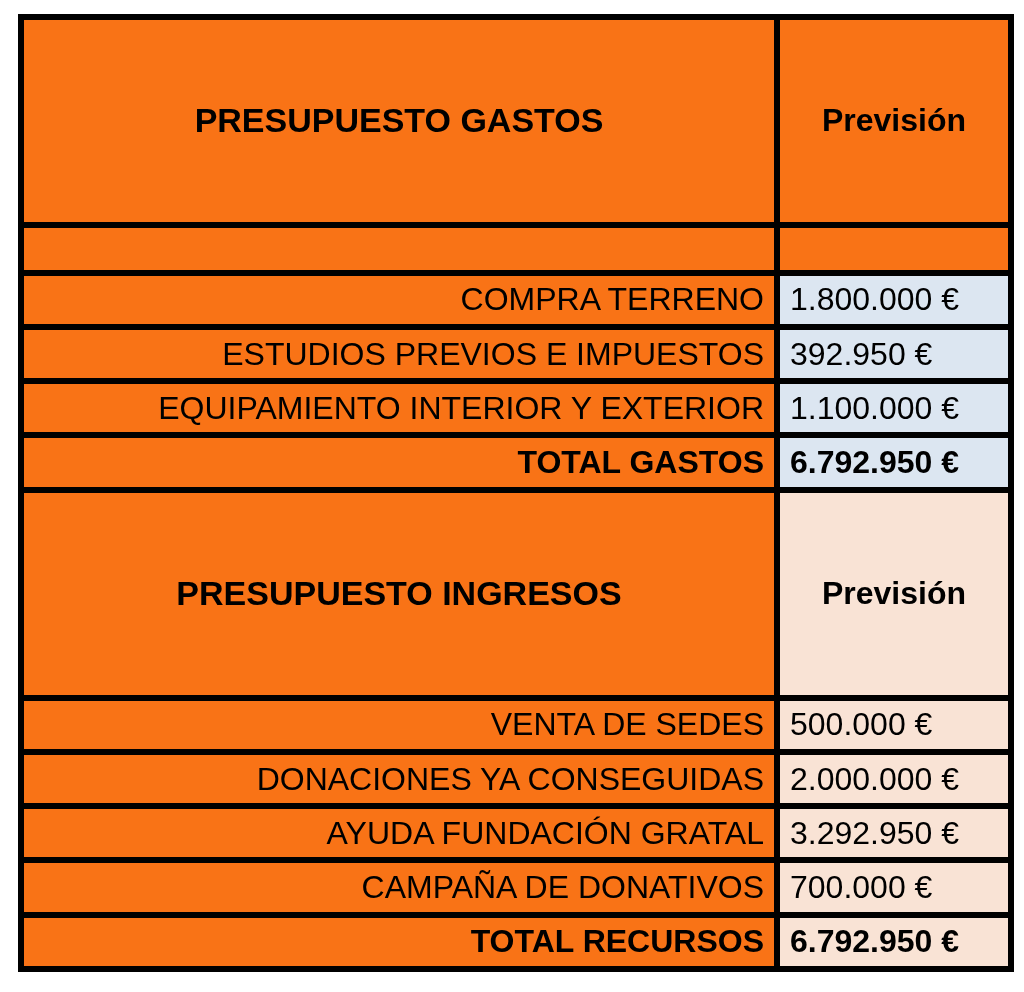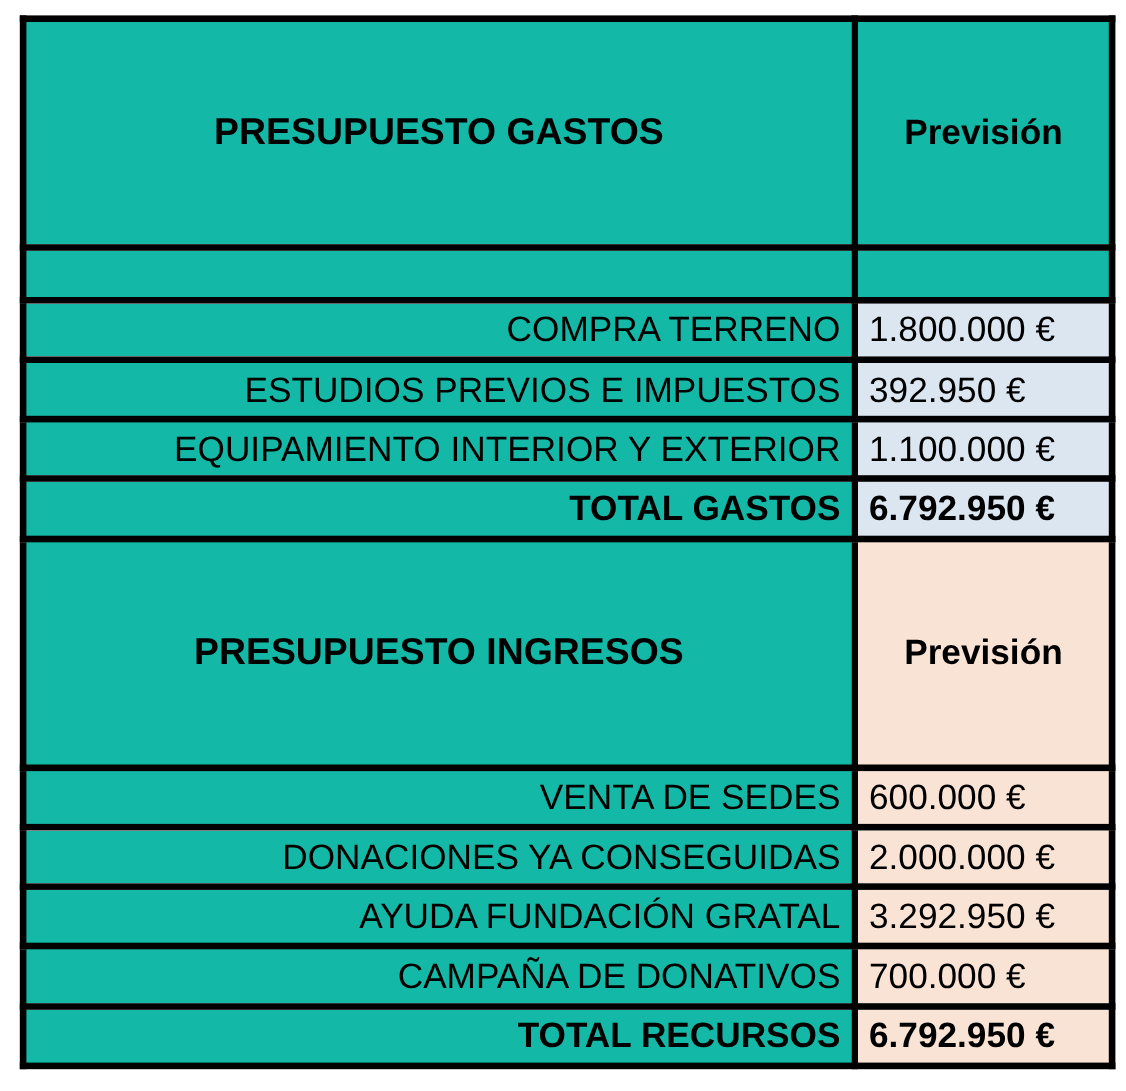--- a/index.html
+++ b/index.html
@@ -26,21 +26,21 @@
     height: 958px;
     border-collapse: collapse;
     table-layout: fixed;
   }
   table.budget td {
     border: 6px solid #000000;
     padding: 0 10px;
     font-size: 32px;
     line-height: 1.1;
     vertical-align: middle;
-    background: #14b8a6;
+    background: #f97316;
     overflow: hidden;
     white-space: nowrap;
   }
   col.c-label { width: 756px; }
   col.c-value { width: 234px; }
 
   tr.sec-header { height: 192px; }
   tr.sec-header td.title {
     text-align: center;
     font-weight: bold;
@@ -99,21 +99,21 @@
         <td class="value bg-blue">6.792.950 €</td>
       </tr>
 
       <tr class="sec-header">
         <td class="title">PRESUPUESTO INGRESOS</td>
         <td class="colhdr bg-peach">Previsión</td>
       </tr>
 
       <tr class="data-row">
         <td class="label">VENTA DE SEDES</td>
-        <td class="value bg-peach">600.000 €</td>
+        <td class="value bg-peach">500.000 €</td>
       </tr>
       <tr class="data-row">
         <td class="label">DONACIONES YA CONSEGUIDAS</td>
         <td class="value bg-peach">2.000.000 €</td>
       </tr>
       <tr class="data-row">
         <td class="label">AYUDA FUNDACIÓN GRATAL</td>
         <td class="value bg-peach">3.292.950 €</td>
       </tr>
       <tr class="data-row">

